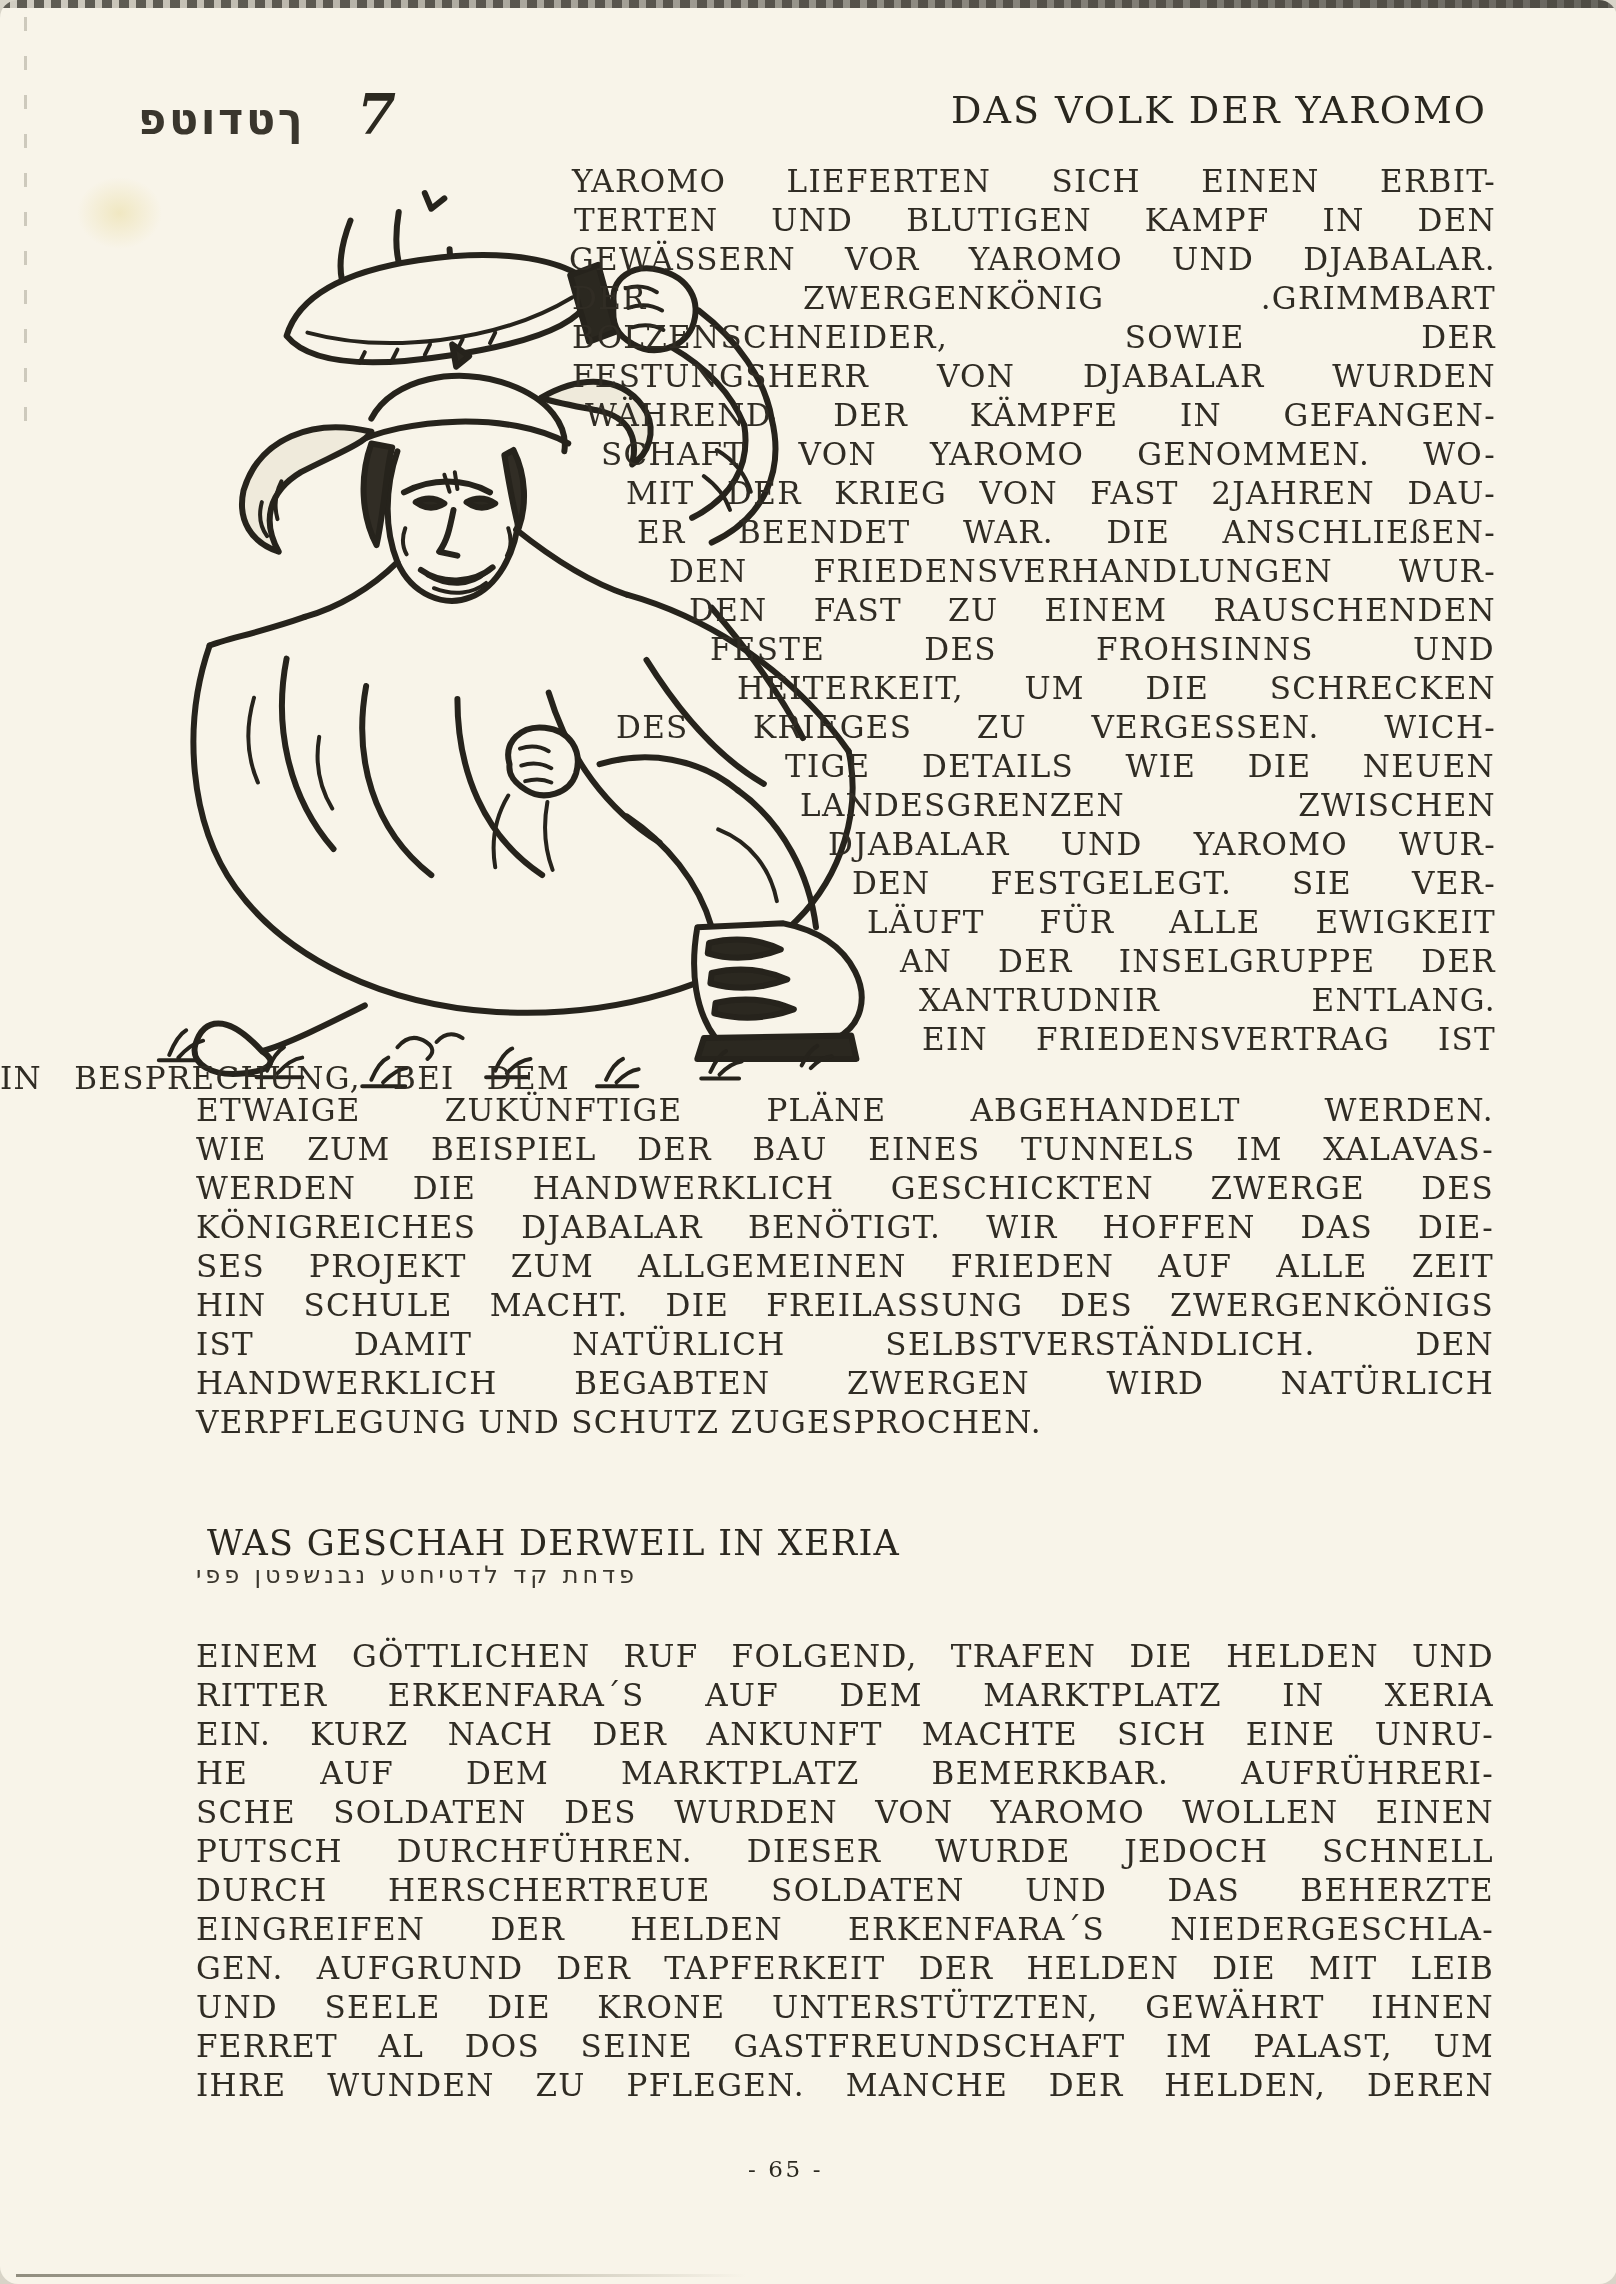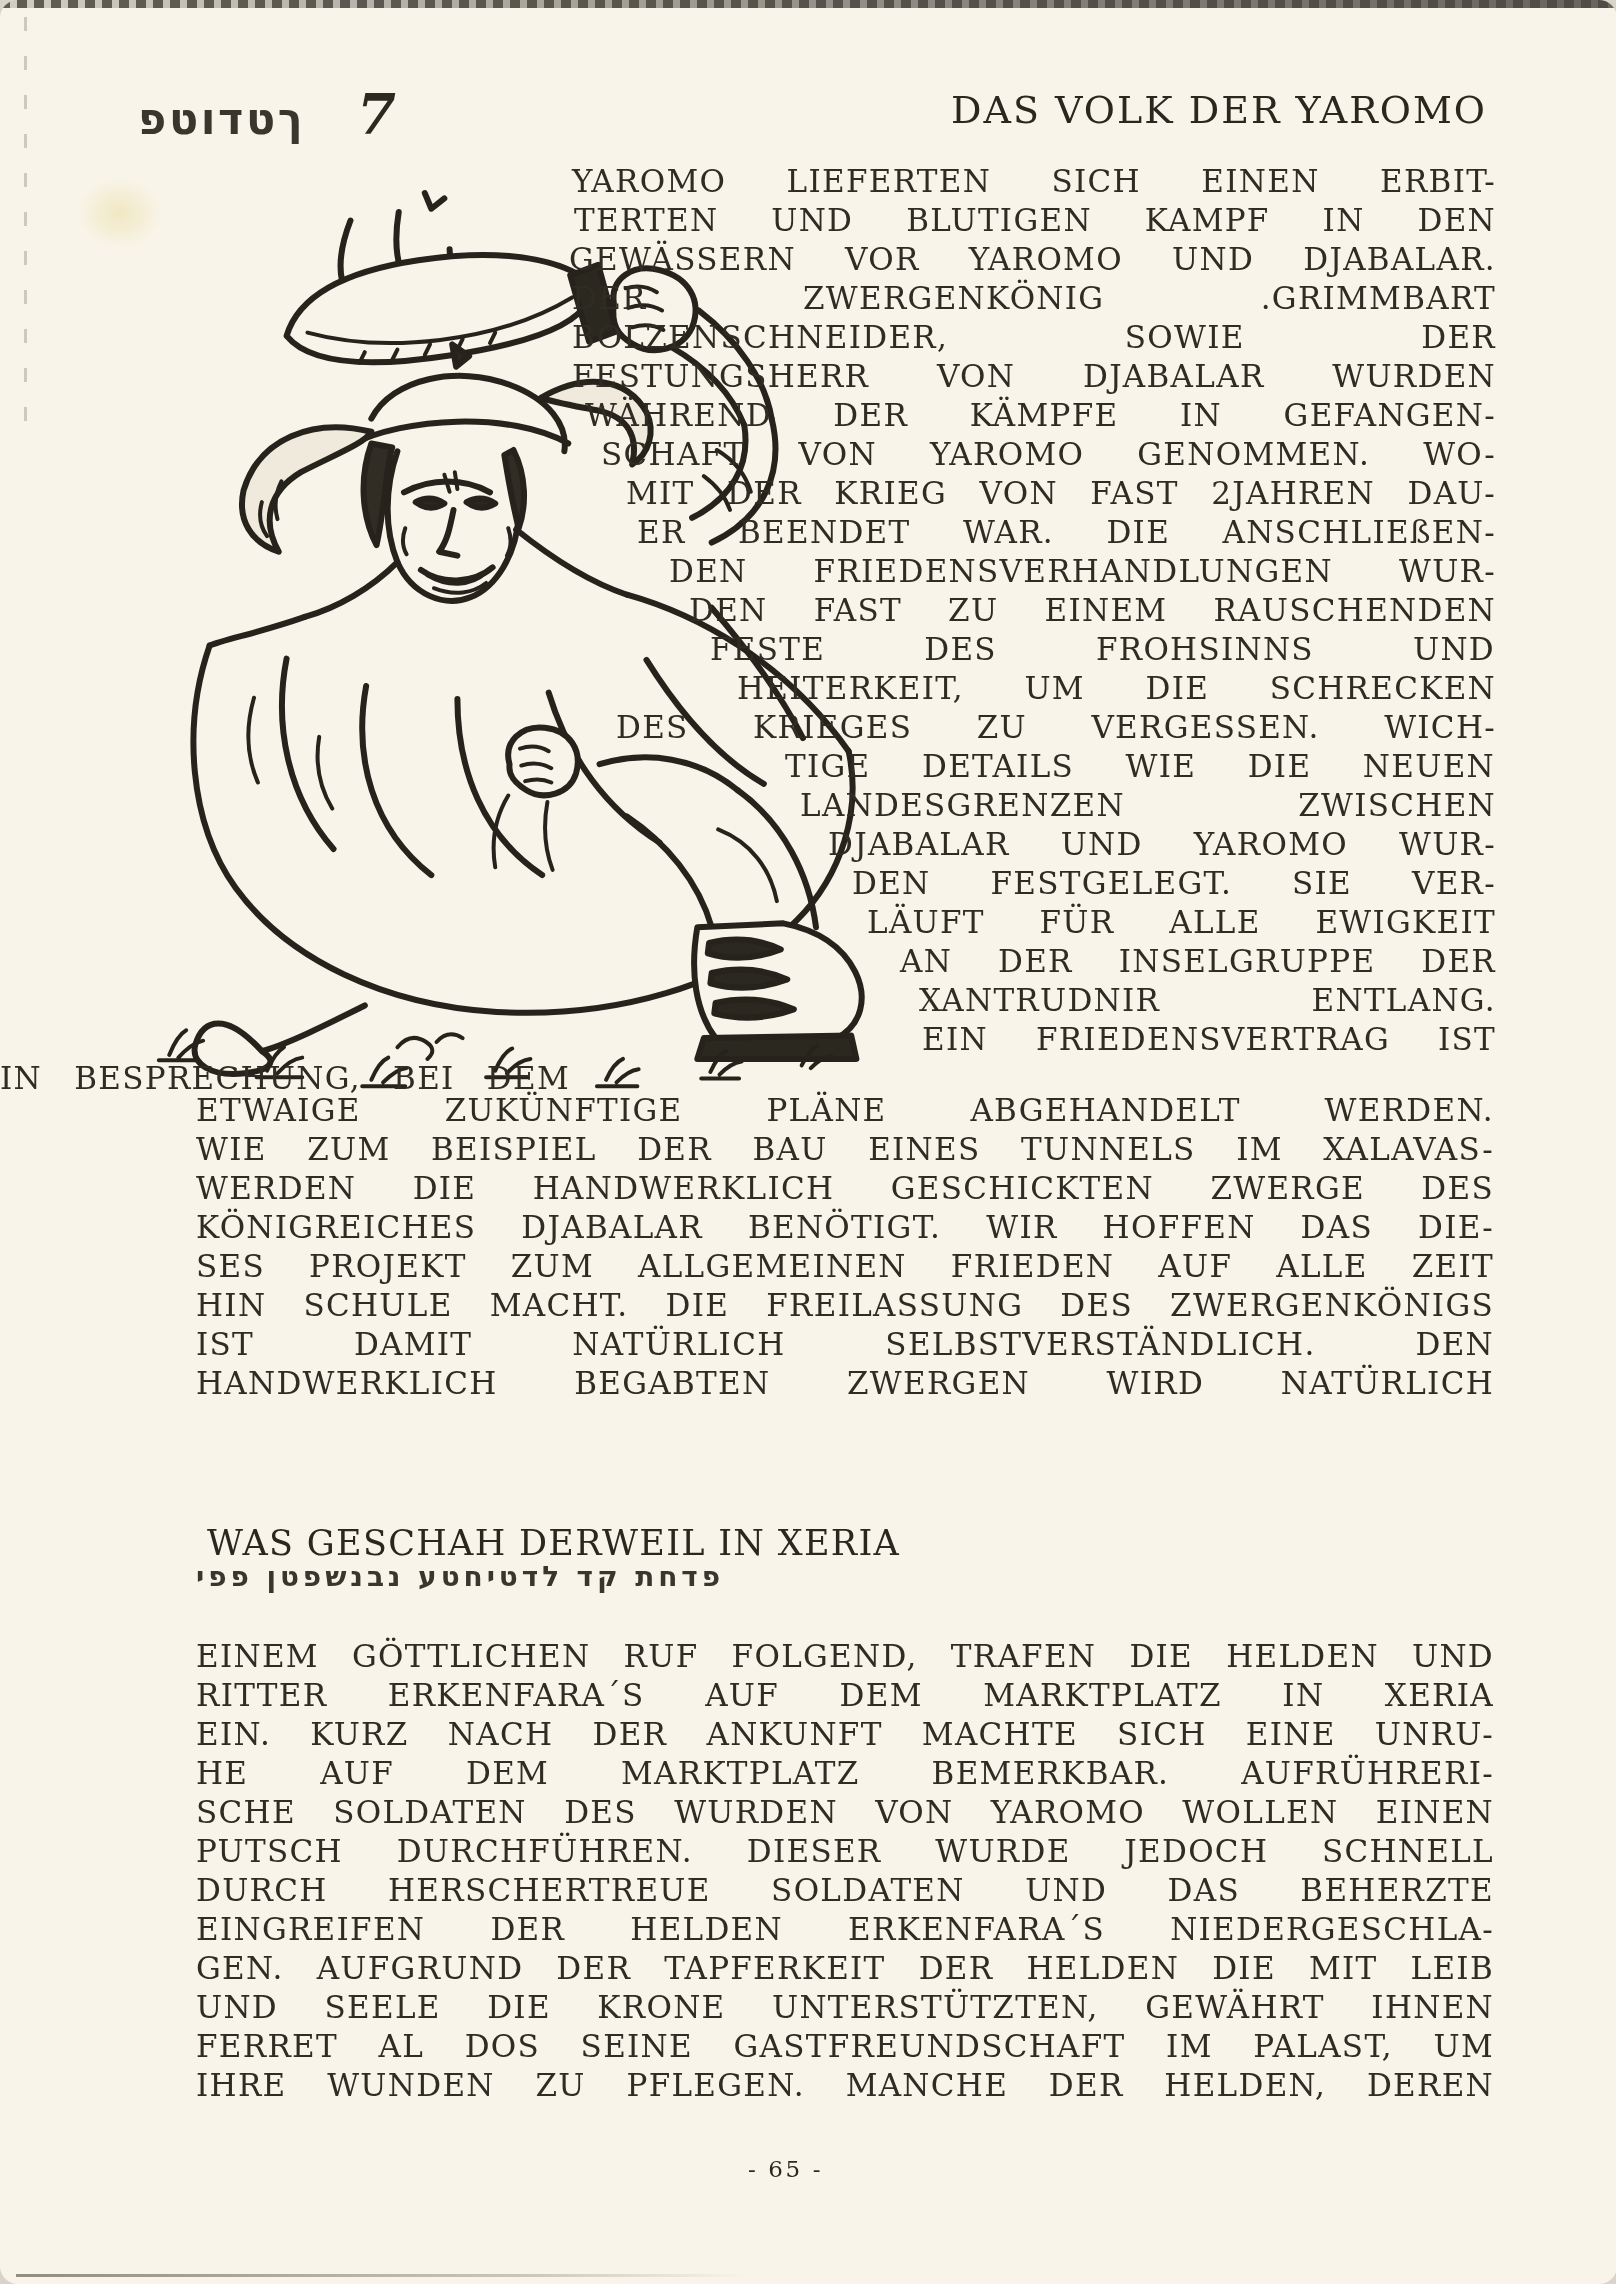--- a/index.html
+++ b/index.html
@@ -48,22 +48,22 @@
     position:absolute;left:737px;top:90px;width:750px;margin:0;
     font-size:38px;font-weight:normal;letter-spacing:2px;text-align:right;
     color:#2a271f;line-height:1.1;
   }
   .section-heading{
     position:absolute;left:197px;top:1514px;width:1043px;margin:10px;
     font-size:35px;font-weight:normal;letter-spacing:1.3px;color:#2a271f;line-height:1.1;
   }
   .runes-sub{
     position:absolute;left:196px;top:1563px;
-    font-family:"DejaVu Sans", sans-serif;font-weight:bold;
-    font-size:28px;line-height:1;letter-spacing:3.9px;color:#3a362d;
+    font-family:"DejaVu Sans", sans-serif;font-weight:normal;
+    font-size:24px;line-height:1;letter-spacing:3.9px;color:#3a362d;
   }
   
   .tline{
     font-size:31px;line-height:39px;letter-spacing:1.3px;
     text-align:justify;text-align-last:justify;
     color:#302c24;
   }
   .tline.nojust{text-align-last:left;}
   .wrapped-block{position:absolute;left:0;top:162px;width:1496px;}
   .para-block-1{position:absolute;left:196px;top:1091px;width:1298px;}
@@ -220,20 +220,21 @@
 
   <div class="para-block-1">
       <div class="tline">ETWAIGE ZUKÜNFTIGE PLÄNE ABGEHANDELT WERDEN.</div>
       <div class="tline">WIE ZUM BEISPIEL DER BAU EINES TUNNELS IM XALAVAS-</div>
       <div class="tline">WERDEN DIE HANDWERKLICH GESCHICKTEN ZWERGE DES</div>
       <div class="tline">KÖNIGREICHES DJABALAR BENÖTIGT. WIR HOFFEN DAS DIE-</div>
       <div class="tline">SES PROJEKT ZUM ALLGEMEINEN FRIEDEN AUF ALLE ZEIT</div>
       <div class="tline">HIN SCHULE MACHT. DIE FREILASSUNG DES ZWERGENKÖNIGS</div>
       <div class="tline">IST DAMIT NATÜRLICH SELBSTVERSTÄNDLICH. DEN</div>
       <div class="tline">HANDWERKLICH BEGABTEN ZWERGEN WIRD NATÜRLICH</div>
+      <div class="tline nojust">VERPFLEGUNG UND SCHUTZ ZUGESPROCHEN.</div>
     </div>
 
   <h2 class="section-heading">WAS GESCHAH DERWEIL IN XERIA</h2>
   <div class="runes-sub">פדחת קד לדטיחטע נבנשפטן פפי</div>
 
   <div class="para-block-2">
       <div class="tline">EINEM GÖTTLICHEN RUF FOLGEND, TRAFEN DIE HELDEN UND</div>
       <div class="tline">RITTER ERKENFARA´S AUF DEM MARKTPLATZ IN XERIA</div>
       <div class="tline">EIN. KURZ NACH DER ANKUNFT MACHTE SICH EINE UNRU-</div>
       <div class="tline">HE AUF DEM MARKTPLATZ BEMERKBAR. AUFRÜHRERI-</div>

